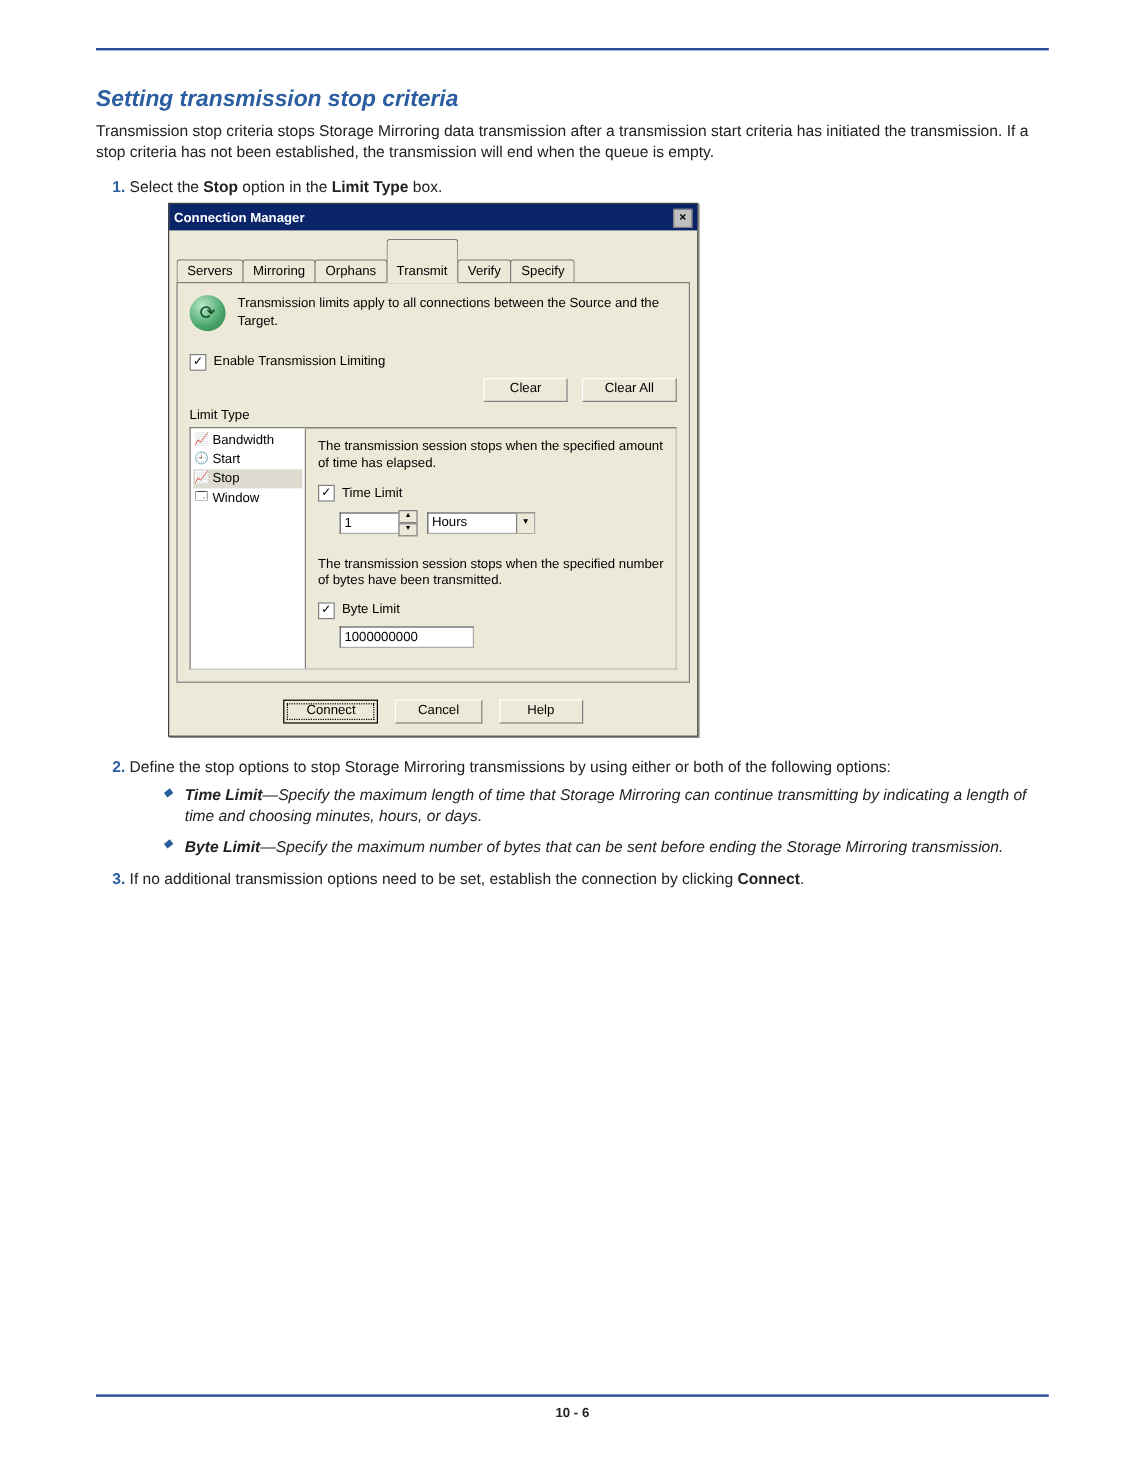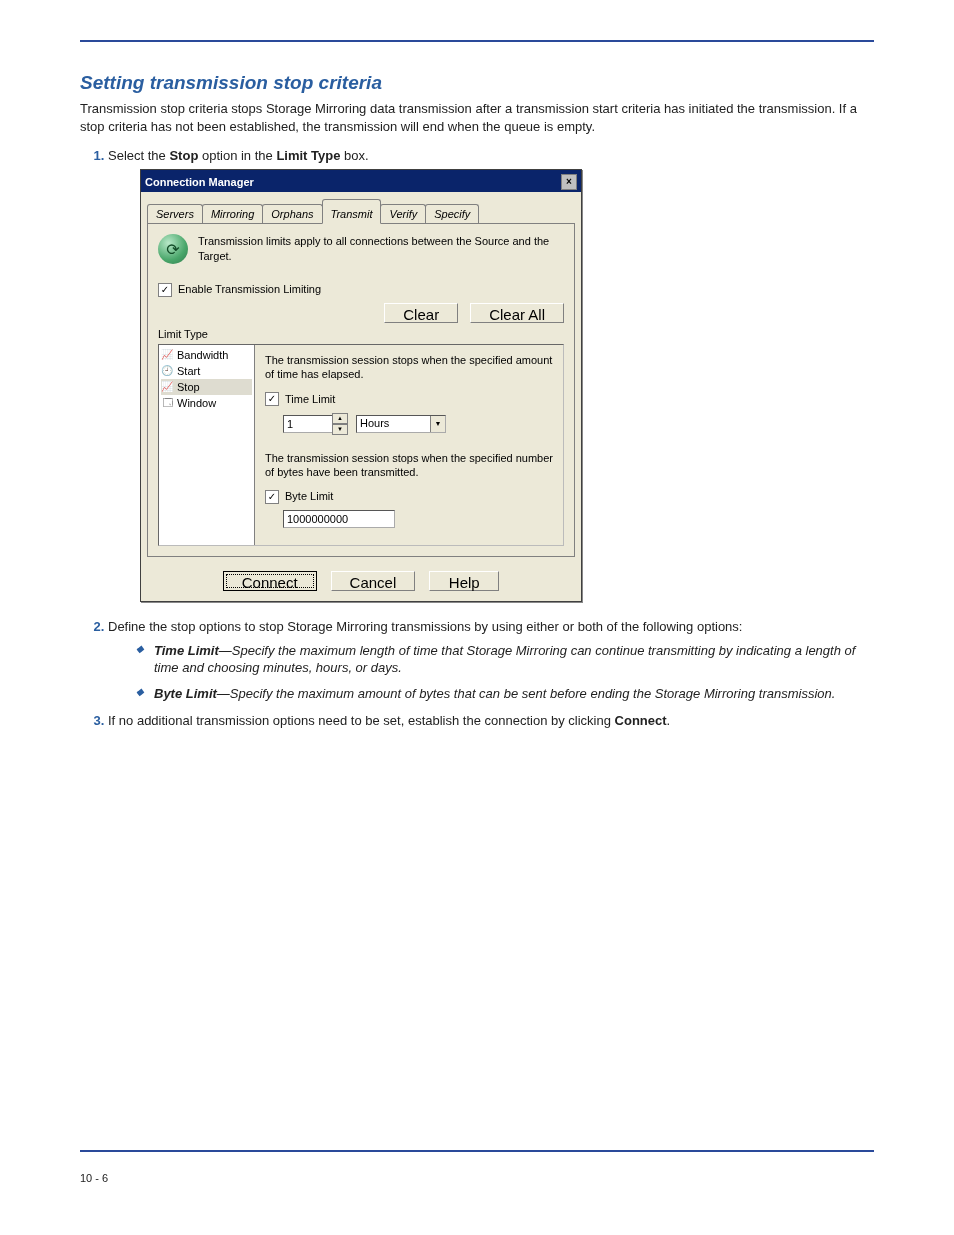--- a/index.html
+++ b/index.html
@@ -103,36 +103,35 @@
     font-weight: bold;
     font-size: 10px;
     line-height: 10px;
     font-family: Arial, sans-serif;
   }
   .tabs {
     display: flex;
     padding: 6px 6px 0 6px;
     gap: 0;
     align-items: flex-end;
-    font-style: italic;
   }
   .tab {
     padding: 2px 8px;
     border: 1px solid #808080;
     border-bottom: none;
     background: #ece9d8;
     margin-right: -1px;
     border-radius: 3px 3px 0 0;
   }
   .tab.active {
     background: #ece9d8;
     border-bottom: 1px solid #ece9d8;
     position: relative;
     top: 1px;
-    padding-top: 7px;
+    padding-top: 19px;
   }
   .tabpanel {
     margin: 0 6px 6px 6px;
     border: 1px solid #808080;
     padding: 10px;
     background: #ece9d8;
   }
   .info-row {
     display: flex;
     align-items: flex-start;
@@ -178,21 +177,21 @@
     min-width: 70px;
     height: 20px;
     background: #ece9d8;
     border: 1px solid #808080;
     border-top-color: #fff;
     border-left-color: #fff;
     text-align: center;
     padding: 1px 18px;
     box-sizing: border-box;
     font-family: Tahoma, Verdana, sans-serif;
-    font-size: 15px;
+    font-size: 11px;
   }
   .win-button.default {
     outline: 1px dotted #000;
     outline-offset: -4px;
     border: 1px solid #000;
   }
   .split-area {
     display: flex;
     border: 1px inset #bbb;
     height: 200px;
@@ -298,24 +297,24 @@
     gap: 14px;
     padding: 8px 0 10px 0;
   }
   .label-above {
     display: block;
     margin-bottom: 2px;
   }
   .page-footer {
     margin-top: 420px;
     border-top: 2px solid #2a4a9a;
-    text-align: left;
-    padding-top: 20px;
+    text-align: center;
+    padding-top: 8px;
     font-size: 11px;
-    font-weight: normal;
+    font-weight: bold;
   }
 </style>
 </head>
 <body>
 
 <div class="page">
   <div class="top-rule"></div>
 
   <h1 class="section-title">Setting transmission stop criteria</h1>
 
@@ -416,21 +415,21 @@
       </div>
     </li>
 
     <li>
       <span>Define the stop options to stop Storage Mirroring transmissions by using either or both of the following options:</span>
       <ul class="sub">
         <li>
           <span class="strong-sep">Time Limit</span><span>—Specify the maximum length of time that Storage Mirroring can continue transmitting by indicating a length of time and choosing minutes, hours, or days.</span>
         </li>
         <li>
-          <span class="strong-sep">Byte Limit</span><span>—Specify the maximum amount of bytes that can be sent before ending the Storage Mirroring transmission.</span>
+          <span class="strong-sep">Byte Limit</span><span>—Specify the maximum number of bytes that can be sent before ending the Storage Mirroring transmission.</span>
         </li>
       </ul>
     </li>
 
     <li>
       <span>If no additional transmission options need to be set, establish the connection by clicking </span><span class="bold">Connect</span><span>.</span>
     </li>
   </ol>
 
   <div class="page-footer">10 - 6</div>

